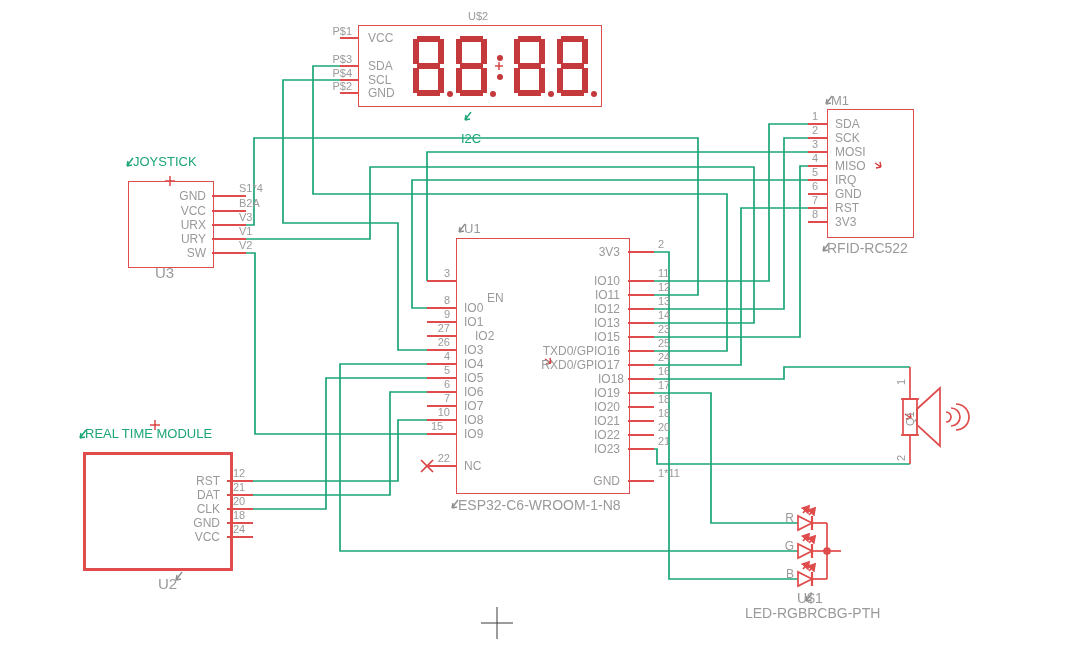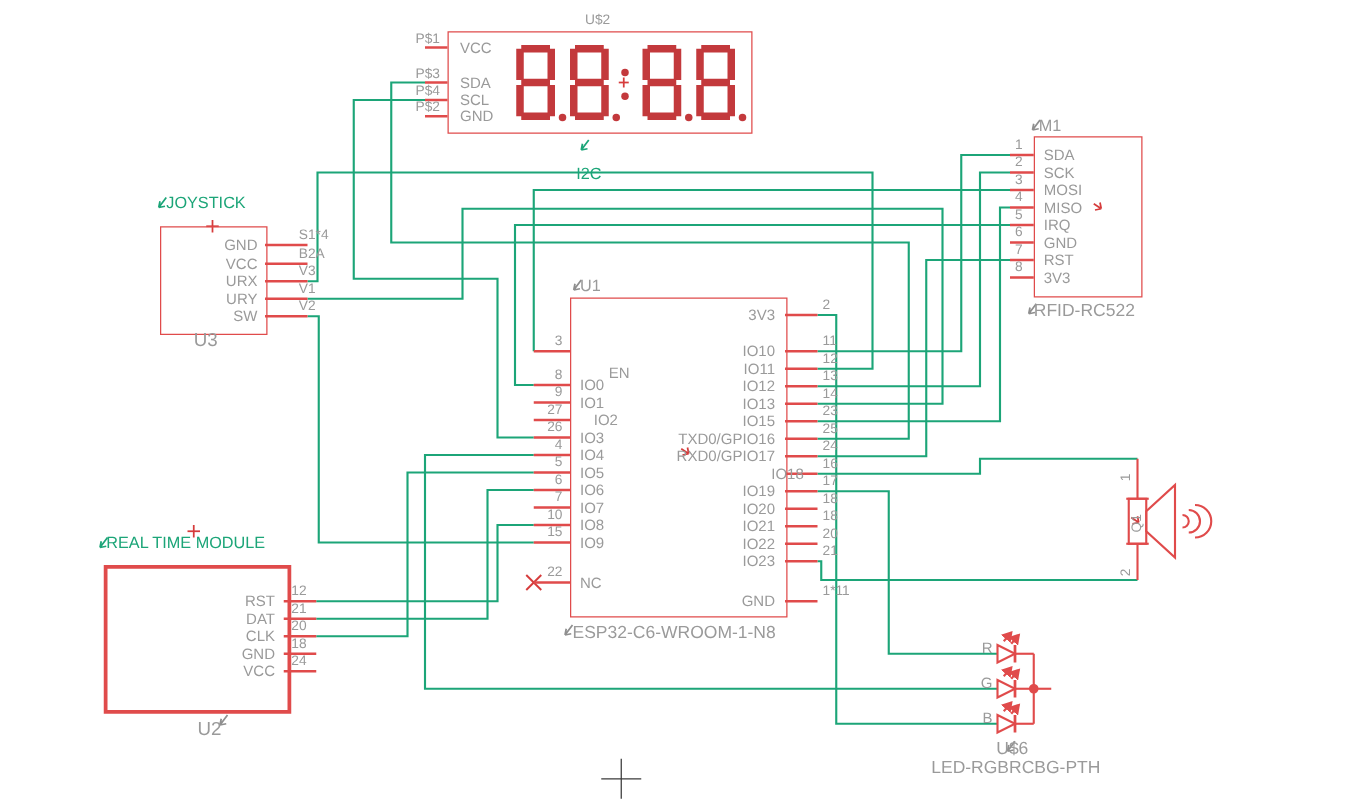--- a/index.html
+++ b/index.html
@@ -139,21 +139,21 @@
   <div class="txt pin-num" style="left:468px;top:11px;text-align:right;">U$2</div>
   <div class="txt ref green" style="left:461px;top:112px;margin-top:20px;">I2C</div>
   <div class="txt ref green" style="left:133px;top:155px;">JOYSTICK</div>
   <div class="txt ref" style="left:155px;top:265px;font-size:15px;">U3</div>
   <div class="txt ref" style="left:464px;top:222px;">U1</div>
   <div class="txt part" style="left:458px;top:498px;">ESP32-C6-WROOM-1-N8</div>
   <div class="txt ref" style="left:831px;top:94px;">M1</div>
   <div class="txt part" style="left:827px;top:241px;">RFID-RC522</div>
   <div class="txt ref green" style="left:85px;top:427px;">REAL TIME MODULE</div>
   <div class="txt ref" style="left:158px;top:576px;font-size:15px;">U2</div>
-  <div class="txt part" style="left:797px;top:591px;">U$6</div>
+  <div class="txt part" style="left:797px;top:591px;">U$1</div>
   <div class="txt part" style="left:745px;top:606px;">LED-RGBRCBG-PTH</div>
   <div class="txt pin-num rot" style="left:896px;top:385px;">1</div>
   <div class="txt pin-num rot" style="left:896px;top:461px;">2</div>
   <div class="txt pin-num rot" style="left:905px;top:426px;">Q1</div>
 
   <div id="dyn">
       <div class="stub" style="left:340px;top:37px;width:18px;"></div>
       <div class="txt pin-num right" style="left:326px;top:26px;width:26px;">P$1</div>
       <div class="txt pin-name" style="left:368px;top:32px;">VCC</div>
       <div class="stub" style="left:340px;top:65px;width:18px;"></div>
@@ -238,21 +238,21 @@
       <div class="stub" style="left:427px;top:391px;width:29px;"></div>
       <div class="txt pin-num right" style="left:424px;top:379px;width:26px;">6</div>
       <div class="txt pin-name" style="left:464px;top:386px;">IO6</div>
       <div class="stub" style="left:427px;top:405px;width:29px;"></div>
       <div class="txt pin-num right" style="left:424px;top:393px;width:26px;">7</div>
       <div class="txt pin-name" style="left:464px;top:400px;">IO7</div>
       <div class="stub" style="left:427px;top:419px;width:29px;"></div>
       <div class="txt pin-num right" style="left:424px;top:407px;width:26px;">10</div>
       <div class="txt pin-name" style="left:464px;top:414px;">IO8</div>
       <div class="stub" style="left:427px;top:433px;width:29px;"></div>
-      <div class="txt pin-num right" style="left:424px;top:421px;width:26px;">15</div>
+      <div class="txt pin-num right" style="left:424px;top:421px;width:26px;text-align:center;">15</div>
       <div class="txt pin-name" style="left:464px;top:428px;">IO9</div>
       <div class="stub" style="left:427px;top:465px;width:29px;"></div>
       <div class="txt pin-num right" style="left:424px;top:453px;width:26px;">22</div>
       <div class="txt pin-name" style="left:464px;top:460px;">NC</div>
       <div class="stub" style="left:628px;top:251px;width:26px;"></div>
       <div class="txt pin-num" style="left:658px;top:239px;">2</div>
       <div class="txt pin-name right" style="left:500px;top:246px;width:120px;">3V3</div>
       <div class="stub" style="left:628px;top:280px;width:26px;"></div>
       <div class="txt pin-num" style="left:658px;top:268px;">11</div>
       <div class="txt pin-name right" style="left:500px;top:275px;width:120px;">IO10</div>
@@ -269,21 +269,21 @@
       <div class="txt pin-num" style="left:658px;top:324px;">23</div>
       <div class="txt pin-name right" style="left:500px;top:331px;width:120px;">IO15</div>
       <div class="stub" style="left:628px;top:350px;width:26px;"></div>
       <div class="txt pin-num" style="left:658px;top:338px;">25</div>
       <div class="txt pin-name right" style="left:500px;top:345px;width:120px;">TXD0/GPIO16</div>
       <div class="stub" style="left:628px;top:364px;width:26px;"></div>
       <div class="txt pin-num" style="left:658px;top:352px;">24</div>
       <div class="txt pin-name right" style="left:500px;top:359px;width:120px;">RXD0/GPIO17</div>
       <div class="stub" style="left:628px;top:378px;width:26px;"></div>
       <div class="txt pin-num" style="left:658px;top:366px;">16</div>
-      <div class="txt pin-name right" style="left:523px;top:373px;width:120px;">IO18</div>
+      <div class="txt pin-name right" style="left:504px;top:373px;width:120px;">IO18</div>
       <div class="stub" style="left:628px;top:392px;width:26px;"></div>
       <div class="txt pin-num" style="left:658px;top:380px;">17</div>
       <div class="txt pin-name right" style="left:500px;top:387px;width:120px;">IO19</div>
       <div class="stub" style="left:628px;top:406px;width:26px;"></div>
       <div class="txt pin-num" style="left:658px;top:394px;">18</div>
       <div class="txt pin-name right" style="left:500px;top:401px;width:120px;">IO20</div>
       <div class="stub" style="left:628px;top:420px;width:26px;"></div>
       <div class="txt pin-num" style="left:658px;top:408px;">18</div>
       <div class="txt pin-name right" style="left:500px;top:415px;width:120px;">IO21</div>
       <div class="stub" style="left:628px;top:434px;width:26px;"></div>

